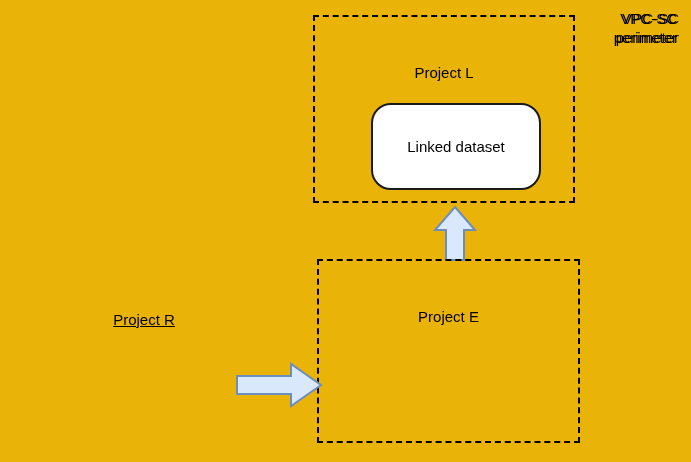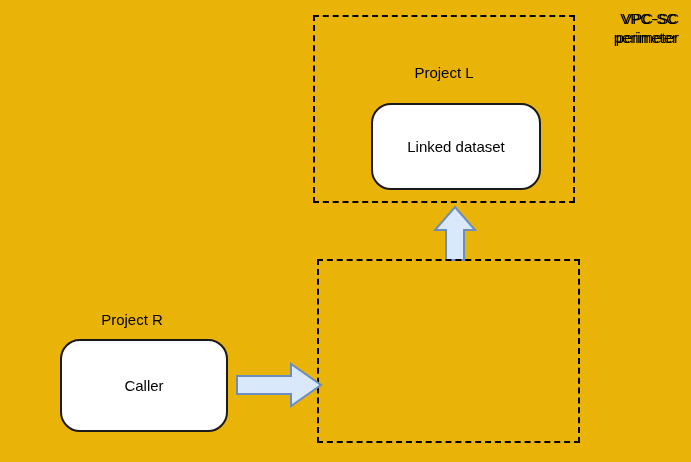--- a/index.html
+++ b/index.html
@@ -66,23 +66,24 @@
     top: 63px;
     width: 262px;
     text-align: center;
   }
   #project-e-label {
     left: 317px;
     top: 307px;
     width: 263px;
   }
   #project-r-label {
-    left: 48px;
+    left: 60px;
     top: 310px;
     width: 168px;
+    text-decoration: underline;
   }
   .node-box {
     position: absolute;
     box-sizing: border-box;
     border: 2px solid #1a1a1a;
     border-radius: 20px;
     background: #ffffff;
     display: flex;
     align-items: center;
     justify-content: center;
@@ -147,27 +148,25 @@
     <svg width="48" height="58" viewBox="0 0 48 58" xmlns="http://www.w3.org/2000/svg">
       <polygon points="24,3 44,26 33,26 33,56 15,56 15,26 4,26" fill="#dae8fc" stroke="#6c8ebf" stroke-width="2" stroke-linejoin="miter"></polygon>
     </svg>
   </div>
 
   <div class="perimeter" id="perimeter-lower"></div>
 
   <div class="perimeter-label" id="perimeter-lower-label">VPC-SC
 perimeter</div>
 
+  <div class="project-label" id="project-e-label">Project E</div>
 
 
   <div class="project-label" id="project-r-label">Project R</div>
 
-  <div class="node-box" id="node-caller">
-    <span class="node-label">Caller</span>
-  </div>
 
   <div class="arrow" id="arrow-right">
     <svg width="90" height="50" viewBox="0 0 90 50" xmlns="http://www.w3.org/2000/svg">
       <polygon points="3,16 57,16 57,4 87,25 57,46 57,34 3,34" fill="#dae8fc" stroke="#6c8ebf" stroke-width="2" stroke-linejoin="miter"></polygon>
     </svg>
   </div>
 
 </div>
 
 </body></html>

